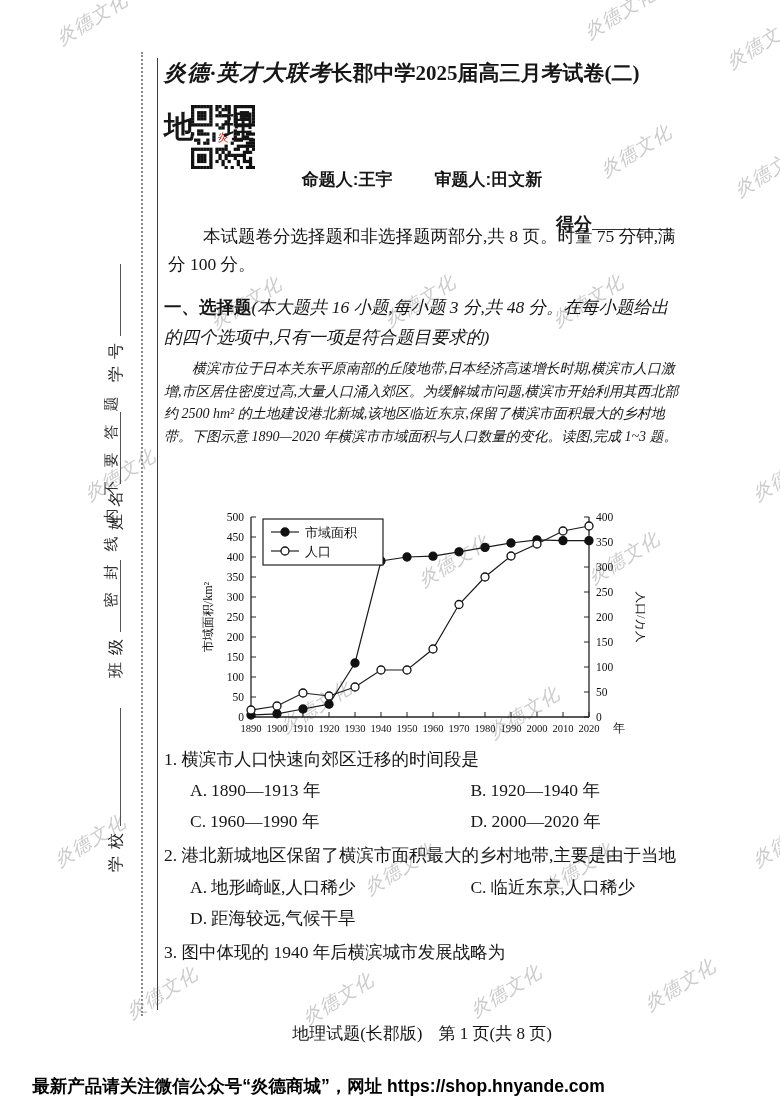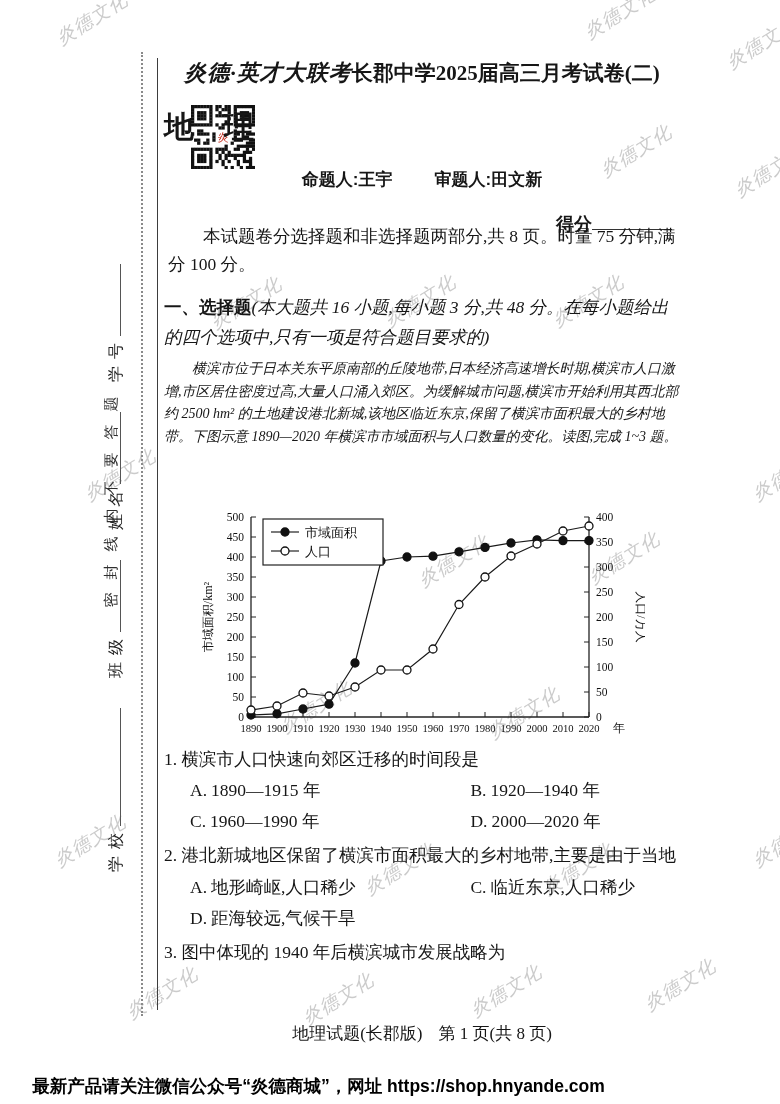--- a/index.html
+++ b/index.html
@@ -14,21 +14,21 @@
   .solid-line{position:absolute;left:157px;top:58px;height:952px;width:0;border-left:1.5px solid #3d3d3d;}
   .sidebar-fields{position:absolute;left:-224px;top:520px;width:680px;height:24px;
       transform:rotate(-90deg);display:flex;align-items:center;font-size:16px;color:#222;}
   .field{margin-right:30px;white-space:nowrap;}
   .field .lab{letter-spacing:7px;}
   .blank{display:inline-block;border-bottom:1.2px solid #555;height:15px;vertical-align:baseline;}
   .b1{width:118px}.b2{width:72px}.b3{width:72px}.b4{width:72px}
   .seal-text{position:absolute;left:-99px;top:486px;width:420px;transform:rotate(-90deg);
       text-align:center;font-size:15px;letter-spacing:13px;color:#2e2e2e;}
   
-  .exam-title{position:absolute;left:164px;top:58px;width:516px;text-align:center;
+  .exam-title{position:absolute;left:164px;top:58px;width:516px;text-align:left;
       font-size:21px;font-weight:bold;white-space:nowrap;}
   .exam-title .brand{font-size:22px;font-style:italic;letter-spacing:1px;}
   .qr{position:absolute;left:191px;top:105px;width:64px;height:64px;}
   .subject{position:absolute;left:164px;top:107px;width:516px;
       font-size:30px;font-weight:bold;font-family:"Liberation Sans",sans-serif;}
   .setters{position:absolute;left:164px;top:168px;width:516px;text-align:center;
       font-family:"Liberation Sans",sans-serif;font-weight:bold;font-size:17px;}
   .setters .setter{margin-right:42px;}
   .score{position:absolute;left:556px;top:188px;font-size:18px;font-weight:bold;
       font-family:"Liberation Sans",sans-serif;margin-top:24px;}
@@ -433,21 +433,21 @@
         <circle cx="86" cy="46" r="4" fill="#fff" stroke="#111" stroke-width="1.3"></circle>
         <text x="106" y="50.5" text-anchor="start" font-size="13" fill="#111" font-family="&quot;Liberation Serif&quot;,&quot;DejaVu Serif&quot;,serif">人口</text>
       </svg>
   </div>
 
   <div class="questions">
 
     <div class="question">
       <div class="q-stem"><span>1.</span> <span>横滨市人口快速向郊区迁移的时间段是</span></div>
       <div class="opts">
-        <span class="opt"><span class="key">A.</span><span>1890—1915 年</span></span>
+        <span class="opt"><span class="key">A.</span><span>1890—1913 年</span></span>
         <span class="opt"><span class="key">B.</span><span>1920—1940 年</span></span>
         <span class="opt"><span class="key">C.</span><span>1960—1990 年</span></span>
         <span class="opt"><span class="key">D.</span><span>2000—2020 年</span></span>
       </div>
     </div>
 
     <div class="question">
       <div class="q-stem"><span>2.</span> <span>港北新城地区保留了横滨市面积最大的乡村地带,主要是由于当地</span></div>
       <div class="opts">
         <span class="opt"><span class="key">A.</span><span>地形崎岖,人口稀少</span></span>

